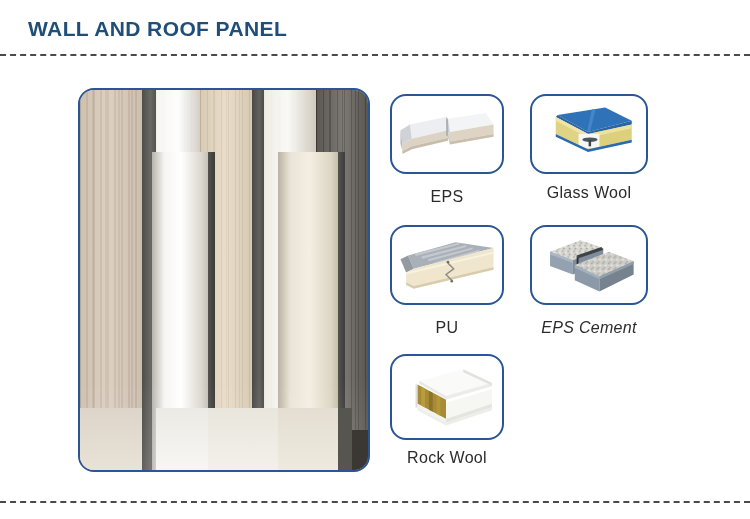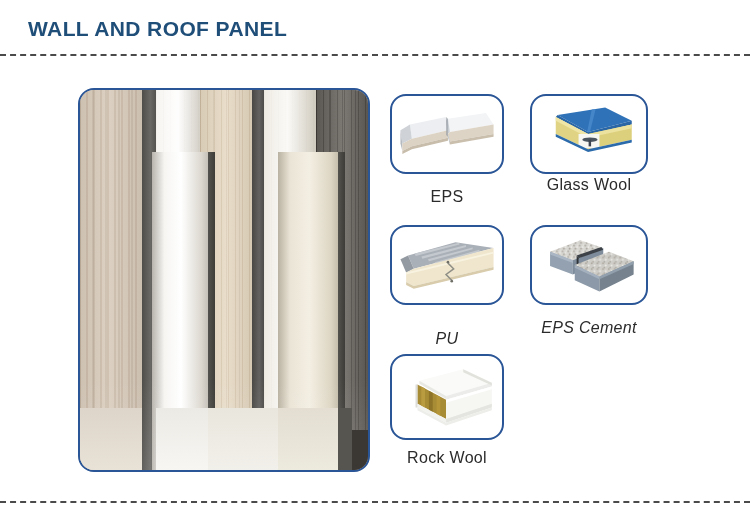--- a/index.html
+++ b/index.html
@@ -185,22 +185,22 @@
     text-align: right;
   }
 
   .card-eps      { left: 390px; top: 94px;  width: 114px; height: 80px; }
   .card-glass    { left: 530px; top: 94px;  width: 118px; height: 80px; }
   .card-pu       { left: 390px; top: 225px; width: 114px; height: 80px; }
   .card-cement   { left: 530px; top: 225px; width: 118px; height: 80px; }
   .card-rock     { left: 390px; top: 354px; width: 114px; height: 86px; }
 
   .label-eps     { left: 447px; top: 188px; }
-  .label-glass   { left: 589px; top: 176px; }
-  .label-pu      { left: 447px; top: 330px; font-style: italic; }
+  .label-glass   { left: 589px; top: 184px; }
+  .label-pu      { left: 447px; top: 319px; }
   .label-cement  { left: 589px; top: 319px; font-style: italic; }
   .label-rock    { left: 447px; top: 449px; }
 
   .thumb-svg { display: block; width: 100%; height: 100%; }
 </style>
 </head>
 <body>
 
 <div class="page-title">WALL AND ROOF PANEL</div>
 

